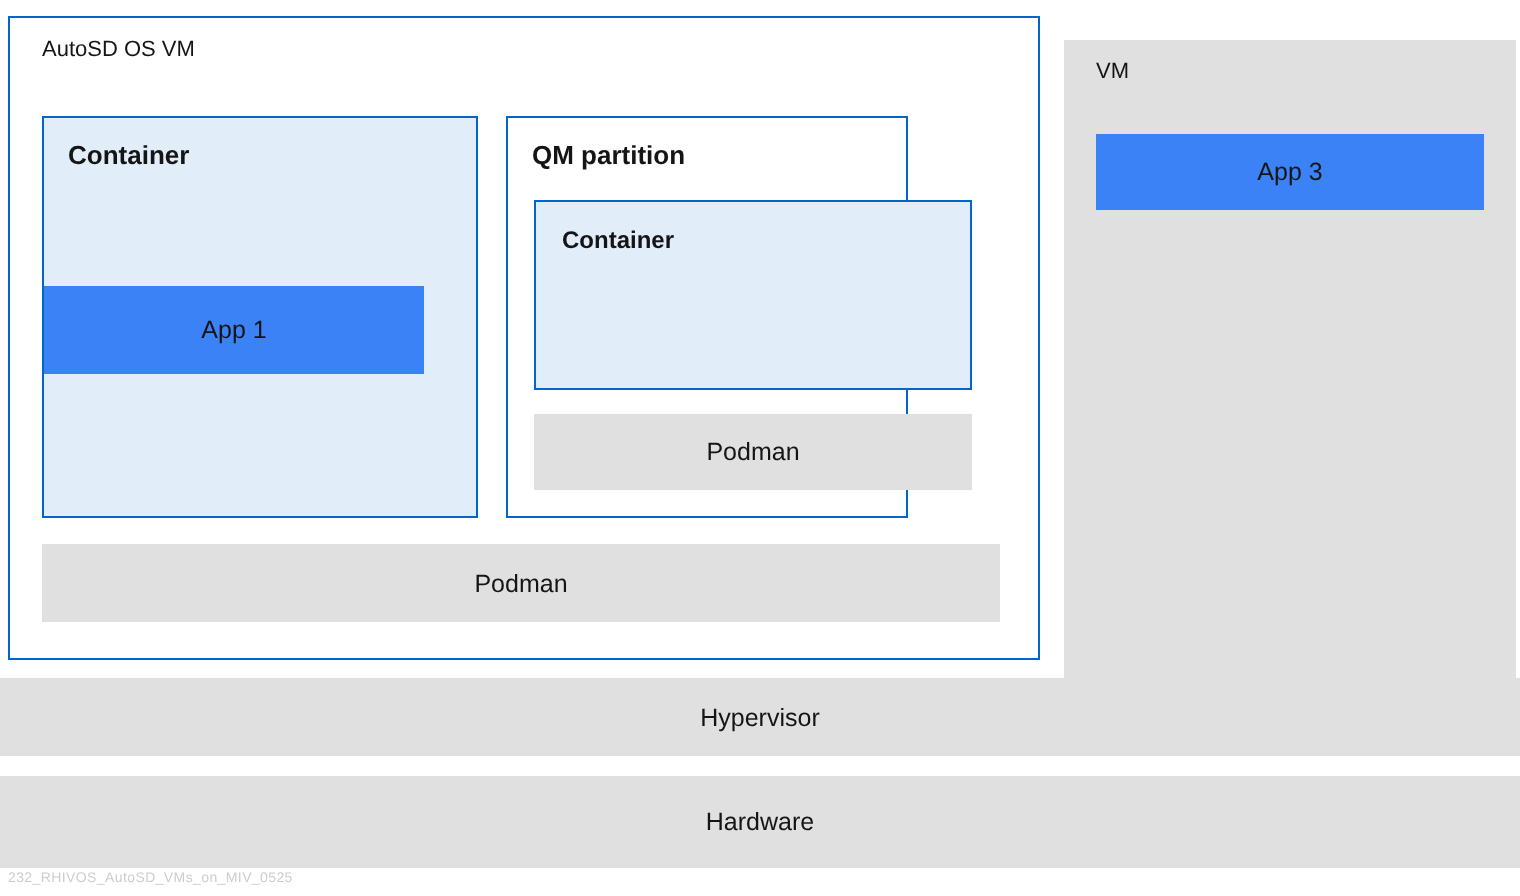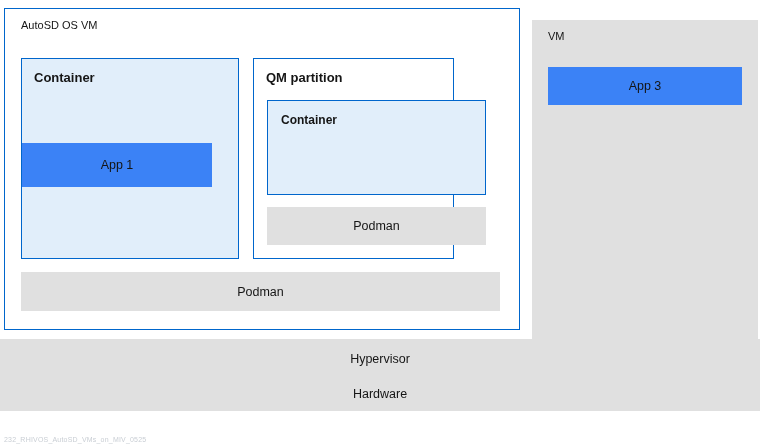--- a/index.html
+++ b/index.html
@@ -51,15 +51,15 @@
   <div class="abs gray center-label" style="left:16px;top:263px;width:479px;height:39px;">Podman</div>
 </div>
 
 <div class="abs gray" style="left:532px;top:8px;width:226px;height:322px;margin-top:12px;">
   <div class="abs title-lg" style="left:16px;top:10px;">VM</div>
   <div class="abs white-card center-label" style="left:16px;top:47px;width:194px;height:38px;">App 3</div>
 </div>
 
 <div class="abs gray center-label" style="left:0;top:339px;width:760px;height:39px;">Hypervisor</div>
 
-<div class="abs gray center-label" style="left:0;top:377px;width:760px;height:34px;">Hardware</div>
+<div class="abs gray center-label" style="left:0;top:388px;width:760px;height:46px;">Hardware</div>
 
 <div class="abs caption" style="left:4px;top:436px;">232_RHIVOS_AutoSD_VMs_on_MIV_0525</div>
 
 </body></html>

